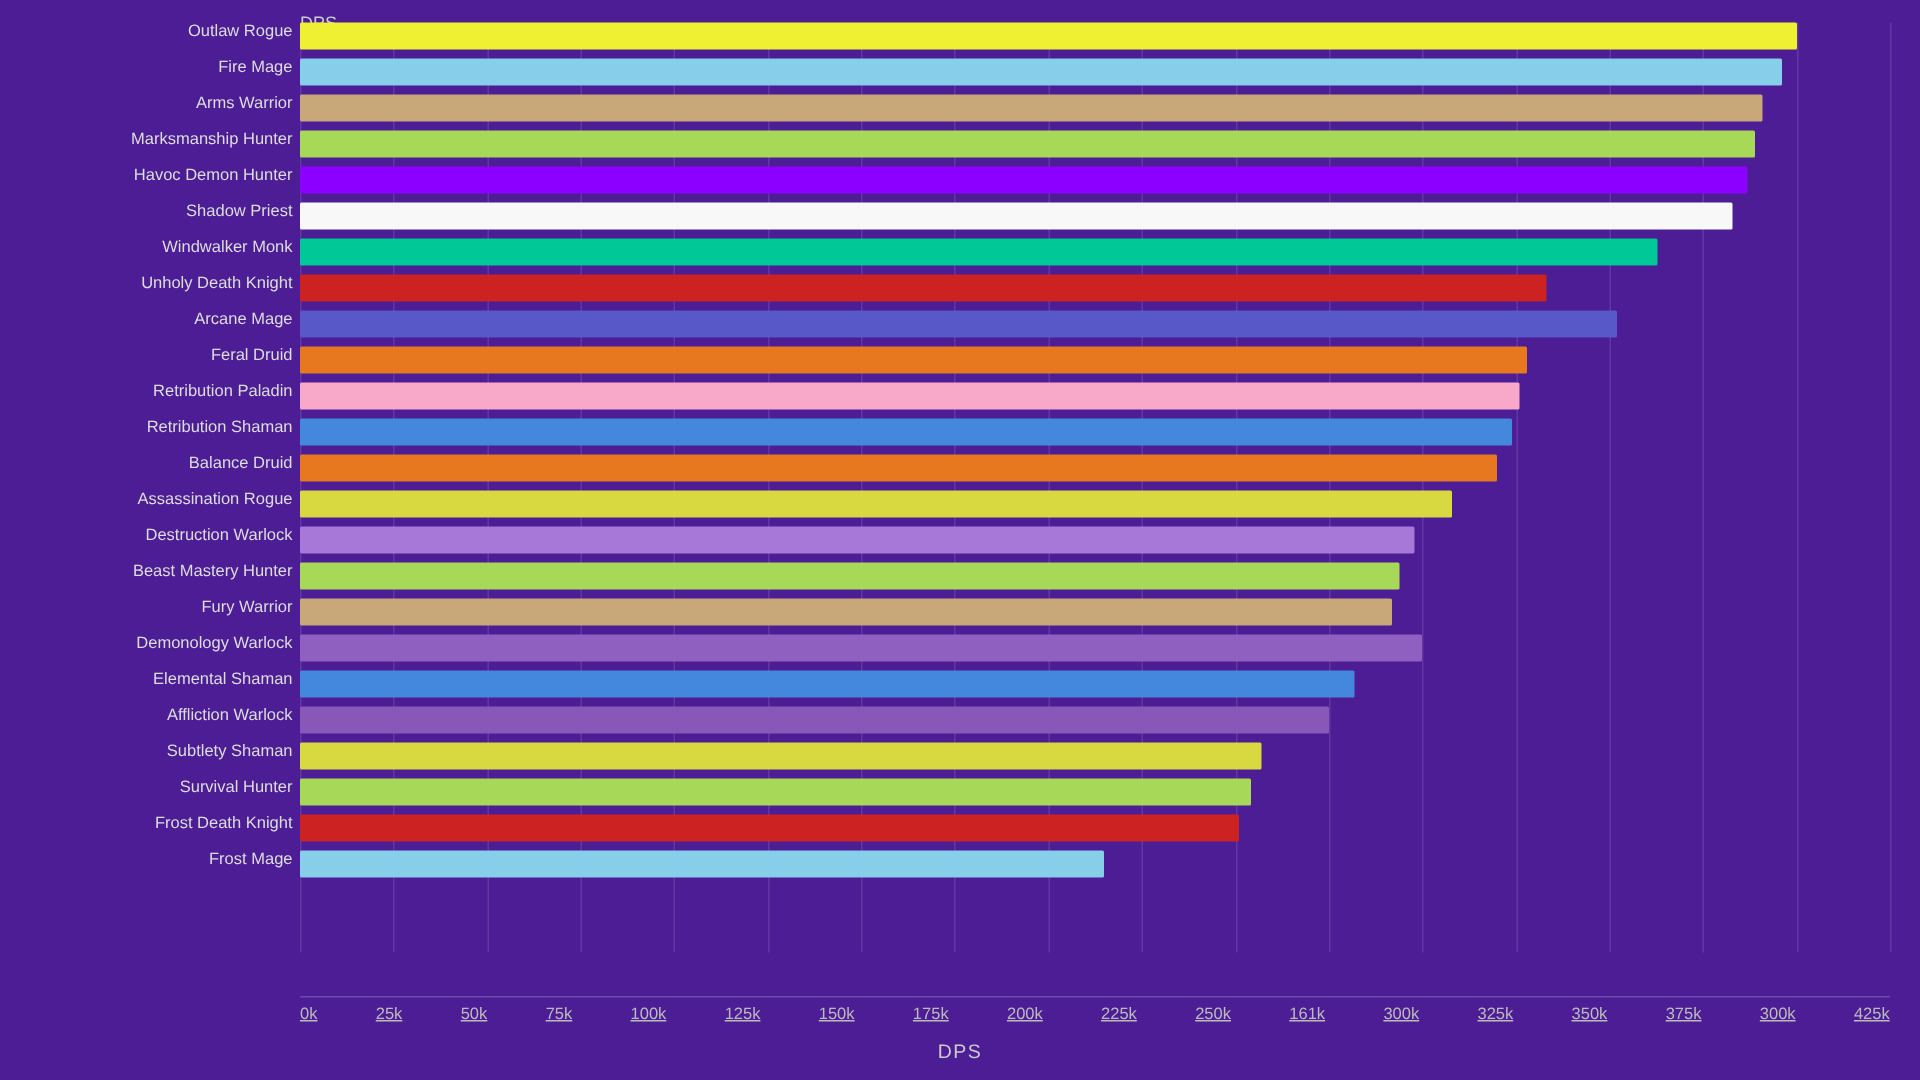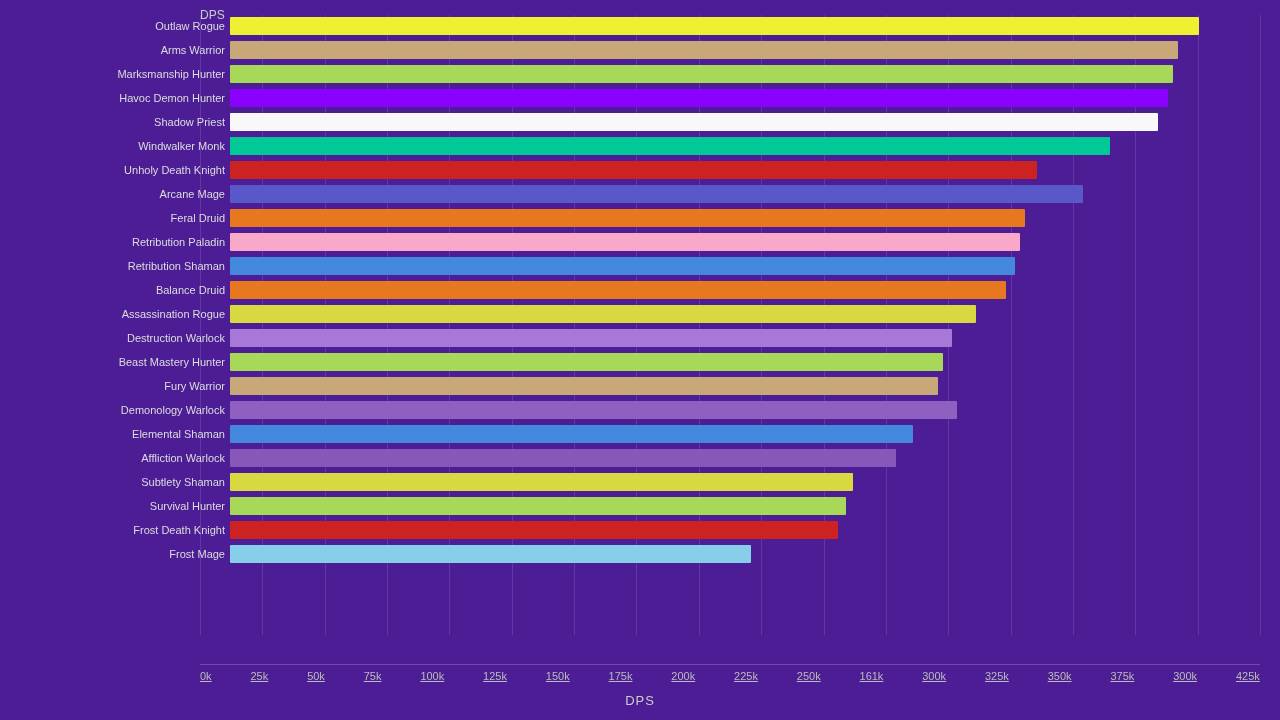--- a/index.html
+++ b/index.html
@@ -42,25 +42,23 @@
     }
     .grid-line {
       position: absolute;
       top: 0;
       bottom: 0;
       width: 1px;
       background: rgba(255,255,255,0.12);
     }
     .bar-row {
       display: flex;
-      align-items: center;
       height: 22px;
       margin-bottom: 2px;
       position: relative;
-      margin-left: 30px;
     }
     .bar-label {
       position: absolute;
       left: -195px;
       width: 190px;
       text-align: right;
       font-size: 11px;
       color: #ddd;
       white-space: nowrap;
     }
@@ -127,20 +125,24 @@
         <div class="grid-line" style="left: 70.5882%;"></div>
         <div class="grid-line" style="left: 76.4706%;"></div>
         <div class="grid-line" style="left: 82.3529%;"></div>
         <div class="grid-line" style="left: 88.2353%;"></div>
         <div class="grid-line" style="left: 94.1176%;"></div>
         <div class="grid-line" style="left: 100%;"></div>
       </div>
   <div class="bar-row">
         <div class="bar-label">Outlaw Rogue</div>
         <div class="bar" style="width: 94.1176%; background: rgb(240, 240, 50);"></div>
+      </div>
+      <div class="bar-row">
+        <div class="bar-label">Fire Mage</div>
+        <div class="bar" style="width: 93.1765%; background: rgb(135, 206, 235);"></div>
       </div>
       <div class="bar-row">
         <div class="bar-label">Arms Warrior</div>
         <div class="bar" style="width: 92%; background: rgb(200, 168, 120);"></div>
       </div>
       <div class="bar-row">
         <div class="bar-label">Marksmanship Hunter</div>
         <div class="bar" style="width: 91.5294%; background: rgb(168, 216, 88);"></div>
       </div>
       <div class="bar-row">

